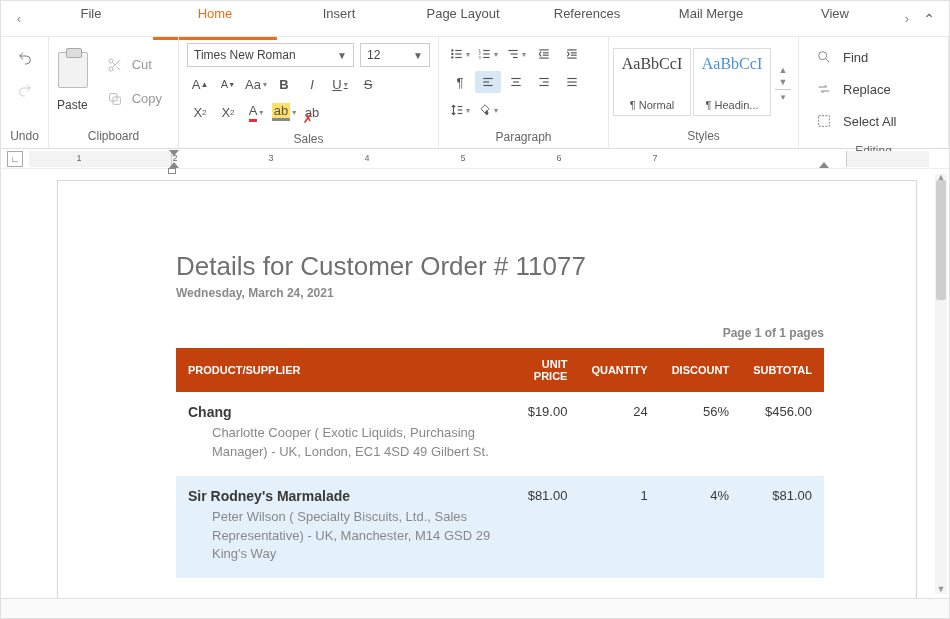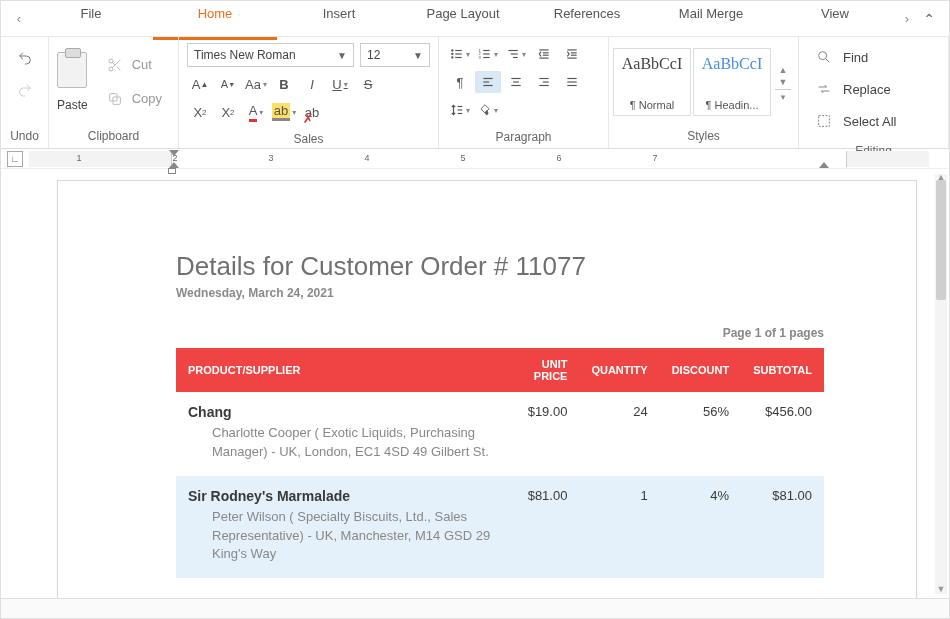--- a/index.html
+++ b/index.html
@@ -13,21 +13,21 @@
   .ribbon { display: flex; height: 112px; border-bottom: 1px solid #ddd; }
   .group { border-right: 1px solid #e8e8e8; display: flex; flex-direction: column; }
   .group-body { flex: 1; display: flex; align-items: center; padding: 4px 6px; gap: 4px; }
   .group-label { text-align: center; font-size: 12px; color: #666; padding: 3px 0 5px 0; }
   .undo-col { width: 48px; }
   .undo-col .group-body { flex-direction: column; justify-content: flex-start; gap: 10px; padding-top: 10px; }
   .ic { width: 22px; height: 22px; display: inline-flex; align-items: center; justify-content: center; color: #777; cursor: pointer; }
   .ic svg { width: 16px; height: 16px; stroke: currentColor; fill: none; stroke-width: 1.5; }
   .clipboard { width: 130px; }
   .clipboard .group-body { gap: 8px; }
-  .paste-block { display: flex; flex-direction: column; align-items: flex-start; gap: 10px; padding: 2px; }
+  .paste-block { display: flex; flex-direction: column; align-items: flex-end; gap: 10px; padding: 2px; }
   .paste-icon { width: 30px; height: 36px; background: #f2f2f2; border: 1px solid #bbb; border-radius: 2px; position: relative; }
   .paste-icon::before { content:""; position:absolute; top:-5px; left:7px; width:14px; height:8px; background:#ddd; border:1px solid #aaa; border-radius:2px; }
   .paste-label { font-size: 12px; }
   .cutcopy { display:flex; flex-direction:column; gap:4px; }
   .cc-btn { display:flex; align-items:center; gap:6px; padding:4px 6px; color:#999; cursor:pointer; font-size:13px; }
   .cc-btn .ic { color:#bbb; }
   .font-group { width: 260px; }
   .font-group .group-body { flex-direction: column; align-items: stretch; gap: 6px; padding: 6px 8px; }
   .font-row { display:flex; gap:6px; }
   .combo { display:flex; align-items:center; justify-content:space-between; border:1px solid #ccc; background:#fff; height:24px; padding:0 6px; font-size:12px; cursor:pointer; }
@@ -65,21 +65,21 @@
   .scroll-v { position:absolute; right:2px; top:4px; bottom:4px; width:12px; background:#f4f4f4; }
   .scroll-v .thumb { position:absolute; top:6px; left:1px; right:1px; height:120px; background:#cfcfcf; border-radius:2px; }
   .scroll-v .arrow { position:absolute; left:0; right:0; height:12px; text-align:center; font-size:9px; color:#999; }
   .scroll-v .arrow.top { top:-2px; }
   .scroll-v .arrow.bot { bottom:-2px; }
   .page { position:absolute; left:56px; top:10px; width:860px; background:#fff; border:1px solid #d8d8d8; box-shadow:0 1px 2px rgba(0,0,0,.05); padding: 70px 92px 40px 118px; height: 640px; }
   .title { font-size:26px; color:#707070; font-weight:400; margin-bottom:4px; }
   .date { font-size:12px; color:#8a8a8a; font-weight:600; margin-bottom:26px; }
   .pageinfo { text-align:right; font-size:12px; color:#888; font-weight:600; margin-bottom:8px; }
   table.order { width:100%; border-collapse:collapse; font-size:13px; }
-  table.order thead th { background:#ef4444; color:#fff; font-size:11px; font-weight:700; padding:10px 12px; text-align:right; }
+  table.order thead th { background:#c2410c; color:#fff; font-size:11px; font-weight:700; padding:10px 12px; text-align:right; }
   table.order thead th:first-child { text-align:left; }
   table.order tbody tr td { padding:12px 12px 14px 12px; vertical-align:top; text-align:right; color:#3a3a3a; }
   table.order tbody tr td:first-child { text-align:left; }
   table.order tbody tr.alt td { background:#e4f1fb; }
   .prod-name { font-weight:700; font-size:14px; color:#3a3a3a; margin-bottom:4px; }
   .prod-sub { font-size:13px; color:#888; line-height:1.45;margin-left:24px; }
   .statusbar { position:absolute; left:0; right:0; bottom:0; height:20px; border-top:1px solid #e0e0e0; background:#fafafa; }
   .bold { font-weight:700; }
   .italic { font-style:italic; }
   .uline { text-decoration:underline; }

